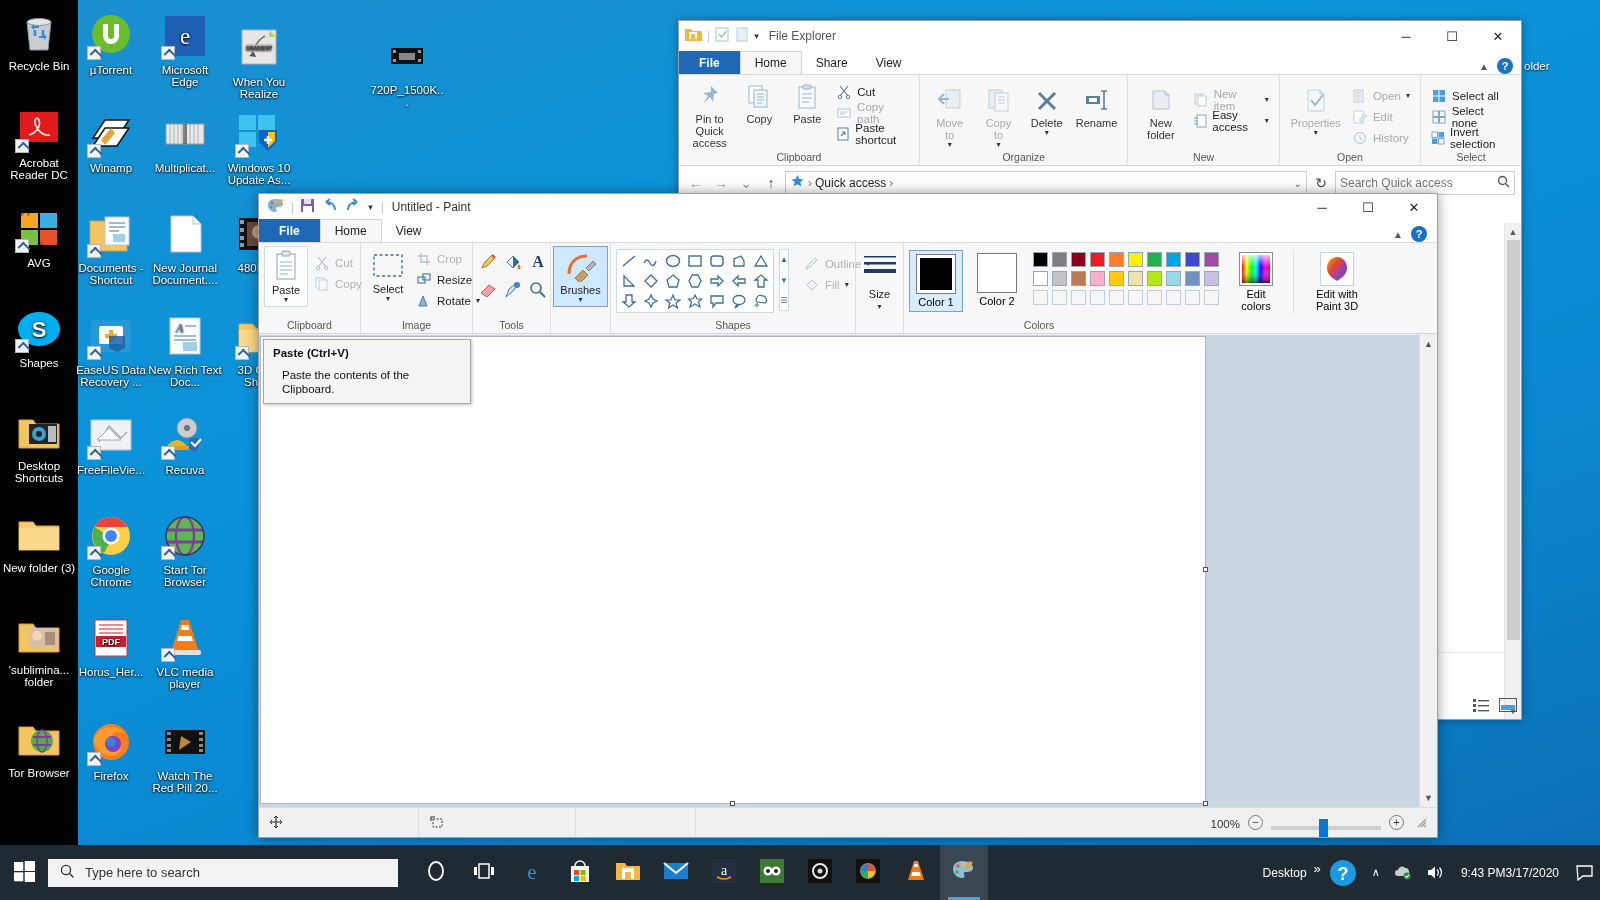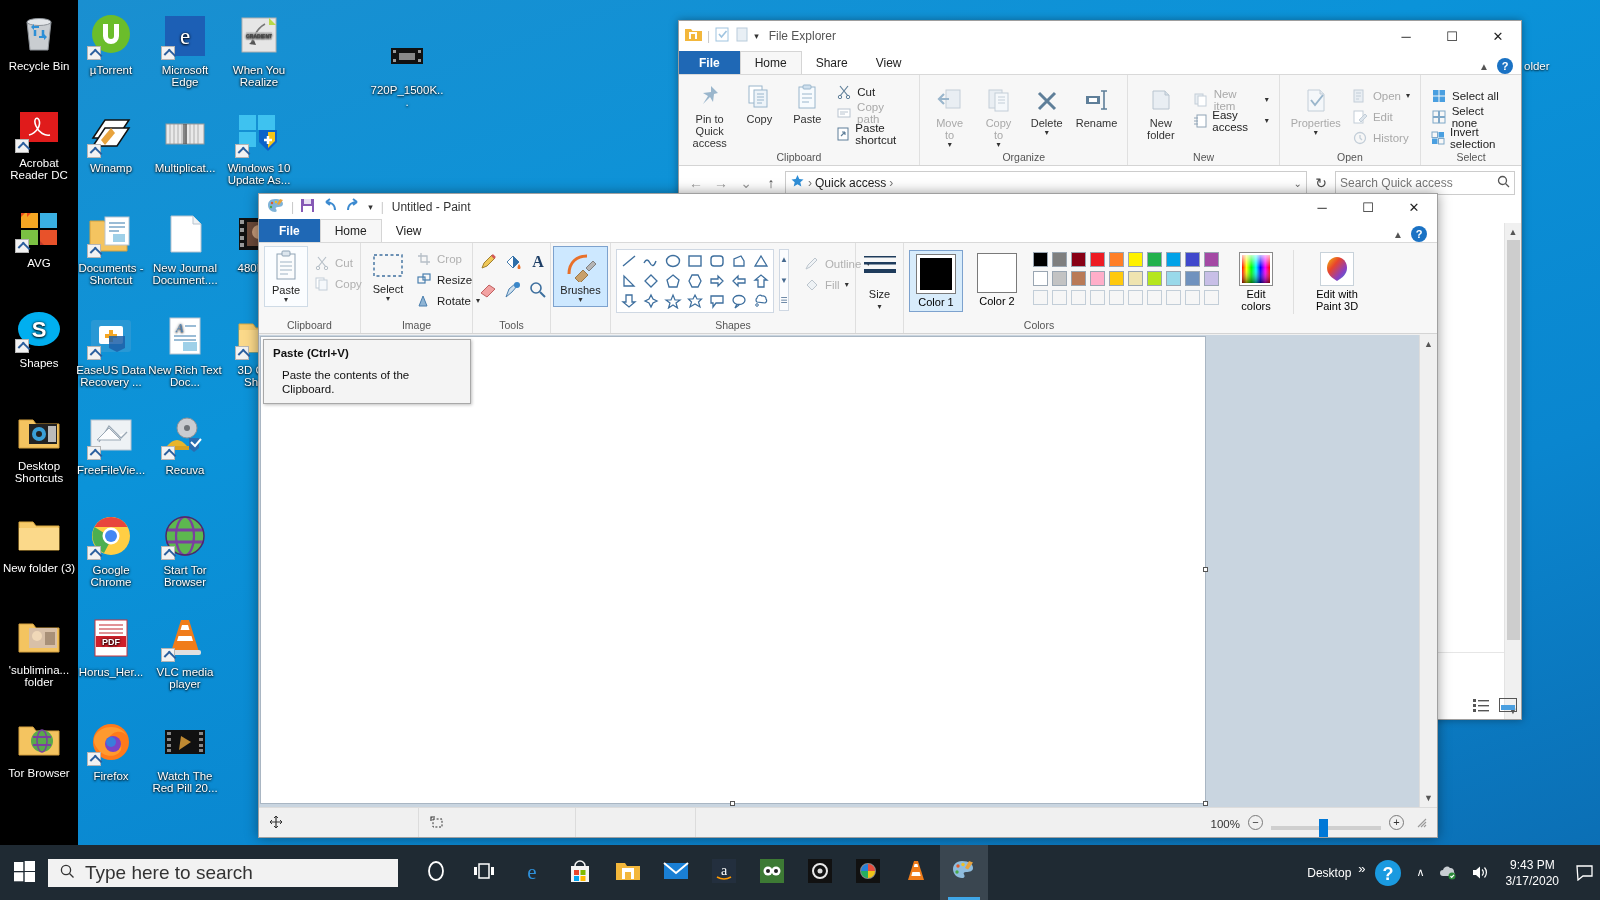--- a/index.html
+++ b/index.html
@@ -146,28 +146,28 @@
     background:#f4f4f4;border:1px solid #a8a8a8;box-shadow:1px 1px 3px rgba(0,0,0,.25);
     font-size:11.5px;color:#111;
   }
   #tooltip .tt-title{font-weight:bold;margin-bottom:9px;}
   #tooltip .tt-body{padding-left:9px;line-height:14px;}
 
   
   #taskbar{position:absolute;left:0;bottom:0;width:1600px;height:55px;background:#1f2a33;display:flex;align-items:center;}
   #startbtn{width:48px;height:55px;display:flex;align-items:center;justify-content:center;cursor:default;}
   #searchbar{width:350px;height:28px;background:#f2f2f2;display:flex;align-items:center;gap:10px;padding:0 12px;
-             font-size:19px;color:#333;}
+             font-size:13px;color:#333;}
   .tbicons{display:flex;align-items:center;height:55px;margin-left:14px;}
   .tbicon{width:48px;height:55px;display:flex;align-items:center;justify-content:center;position:relative;cursor:default;}
   .tbicon.active{background:#3a4650;}
   .tbicon.active:after{content:"";position:absolute;left:8px;right:8px;bottom:0;height:3px;background:#3fa7e8;}
   .tray{margin-left:auto;display:flex;align-items:center;gap:0;height:55px;color:#fff;font-size:12px;}
   .trayitem{padding:0 7px;height:65px;display:flex;align-items:center;cursor:default;}
-  .clock{display:flex;flex-direction:column;align-items:center;justify-content:center;
+  .clock{display:flex;flex-direction:row;align-items:center;justify-content:center;
          padding:0 10px;height:55px;line-height:16px;font-size:12px;color:#fff;}
 </style>
 </head>
 <body>
 
 <div id="desktop">
   <div id="wallpaper"></div>
   <div id="leftstrip"></div>
 
   <div style="position:absolute;left:1524px;top:60px;color:#fff;font-size:11.5px;
@@ -466,21 +466,21 @@
     <div class="dicon" style="left:148px;top:32px;">
       <span class="glyph">
         <svg width="48" height="48" viewBox="0 0 48 48">
           <rect x="8" y="16" width="32" height="16" fill="#111"></rect>
           <path d="M10 18 h3 v3 h-3z M10 27 h3 v3 h-3z M35 18 h3 v3 h-3z M35 27 h3 v3 h-3z" fill="#999"></path>
           <rect x="16" y="21" width="16" height="7" fill="#888"></rect>
         </svg>
       </span>
       <span class="lbl">720P_1500K...</span>
     </div>
-    <div class="dicon" style="left:0;top:12px;">
+    <div class="dicon" style="left:0;top:24px;">
       <span class="glyph">
         <svg width="48" height="48" viewBox="0 0 48 48">
           <rect x="7" y="6" width="34" height="34" fill="#e6e6e6" stroke="#b0b0b0"></rect>
           <path d="M34 6 l7 7 h-7 z" fill="#b8d94a"></path>
           <path d="M16 32 C20 20 26 14 30 12" stroke="#777" stroke-width="1.6" fill="none"></path>
           <path d="M14 32 l5 -4 l2 5 z" fill="#555"></path>
           <rect x="11" y="20" width="26" height="8" fill="#c8c8c8" opacity=".65"></rect>
           <text x="24" y="26" font-size="5" fill="#444" text-anchor="middle" font-family="Liberation Sans, sans-serif" font-weight="bold">GRADIENT</text>
         </svg>
       </span>

